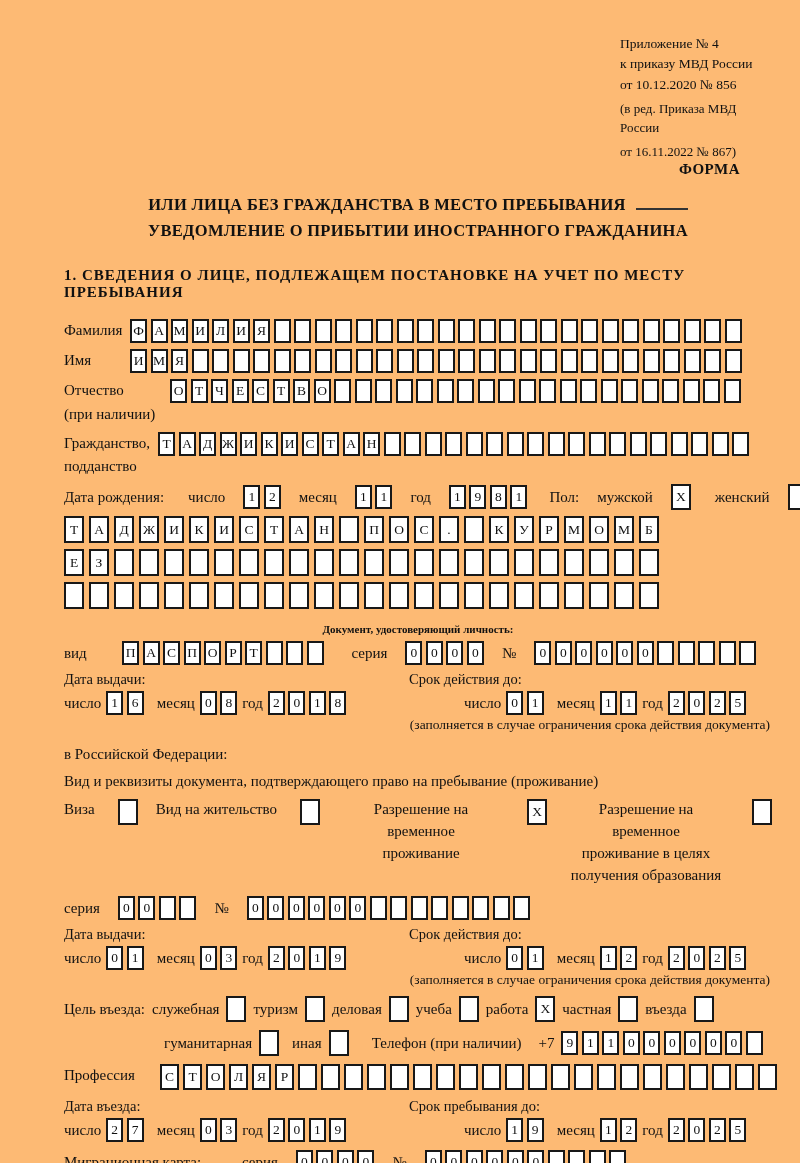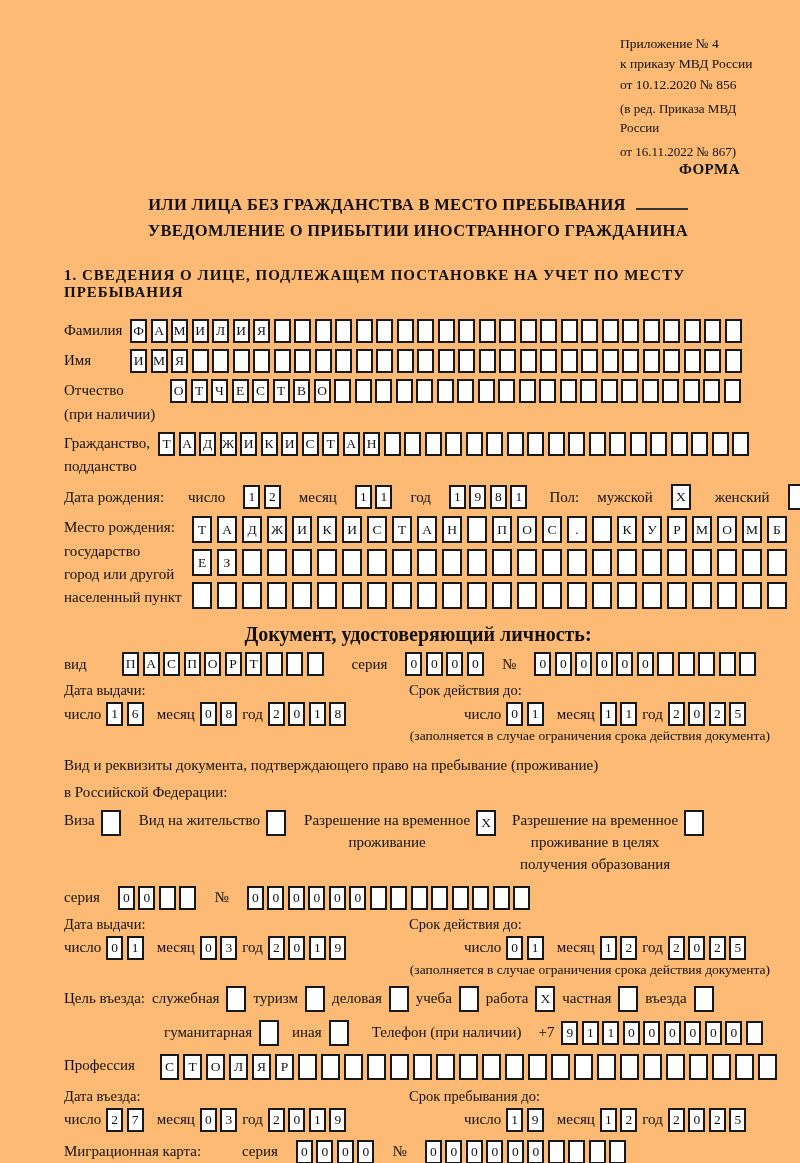--- a/index.html
+++ b/index.html
@@ -22,30 +22,30 @@
     display:inline-flex;align-items:center;justify-content:center;flex:none;
     width:17px;height:24px;box-sizing:border-box;border:2px solid #181818;
     font-size:13.5px;background:#fff;
   }
   .cells-lg .cell{width:20px;height:27px;gap:5px;}
   .cells-lg{gap:5px;}
   .cells-md .cell{width:19px;height:26px;}
   .cells-md{gap:4px;}
   .chk .cell{width:20px;height:26px;}
   .stack > div{margin-bottom:6px;}
-  .dochead{text-align:center;font-weight:bold;font-size:20px;margin:8px 0 6px 0;}
+  .dochead{text-align:center;font-weight:bold;font-size:11px;margin:8px 0 6px 0;}
   .dates{display:flex;margin-bottom:2px;}
   .dates .dcol-l{flex:none;width:345px;}
   .dates .dcol-r{flex:1;}
   .dhead{font-size:14.5px;margin-bottom:3px;}
   .dline{display:flex;align-items:center;gap:5px;}
   .note{font-size:13.5px;text-align:right;padding-right:2px;margin:2px 0 8px 0;}
   .intro{line-height:1.8;}
   .opts{display:flex;align-items:flex-start;gap:10px;margin:4px 0 10px 0;}
-  .opt{display:flex;align-items:flex-start;gap:6px;}
+  .opt{display:flex;align-items:flex-start;gap:23px;}
   .opt .optlbl{text-align:center;line-height:1.45;}
   .inline{display:flex;align-items:center;gap:18px;flex-wrap:nowrap;}
   .purpose1{display:flex;align-items:center;gap:7px;margin-bottom:8px;}
   .purpose2{display:flex;align-items:center;gap:7px;margin-left:100px;margin-bottom:8px;}
 </style>
 </head>
 <body>
 
 <div class="page">
 
@@ -239,26 +239,20 @@
     <span class="cells chk">
         <span class="cell">X</span>
       </span>
     <span class="lbl" style="margin-left:6px">женский</span>
     <span class="cells chk">
         <span class="cell"></span>
       </span>
   </div>
 
   <div class="row" style="margin-top:6px">
-    <div class="lblcol" style="width:128px">
-      <div>Место рождения:</div>
-      <div>государство</div>
-      <div>город или другой</div>
-      <div>населенный пункт</div>
-    </div>
     <div class="stack">
       <div class="cells cells-lg">
           <span class="cell">Т</span>
           <span class="cell">А</span>
           <span class="cell">Д</span>
           <span class="cell">Ж</span>
           <span class="cell">И</span>
           <span class="cell">К</span>
           <span class="cell">И</span>
           <span class="cell">С</span>
@@ -415,22 +409,22 @@
             <span class="cell">0</span>
             <span class="cell">2</span>
             <span class="cell">5</span>
           </span>
       </div>
     </div>
   </div>
   <div class="note">(заполняется в случае ограничения срока действия документа)</div>
 
   <div class="intro">
+    <div>в Российской Федерации:</div>
     <div>Вид и реквизиты документа, подтверждающего право на пребывание (проживание)</div>
-    <div>в Российской Федерации:</div>
   </div>
 
   <div class="opts">
     <div class="opt">
       <span class="optlbl">Виза</span>
       <span class="cells chk">
           <span class="cell"></span>
         </span>
     </div>
     <div class="opt" style="margin-left:8px">

